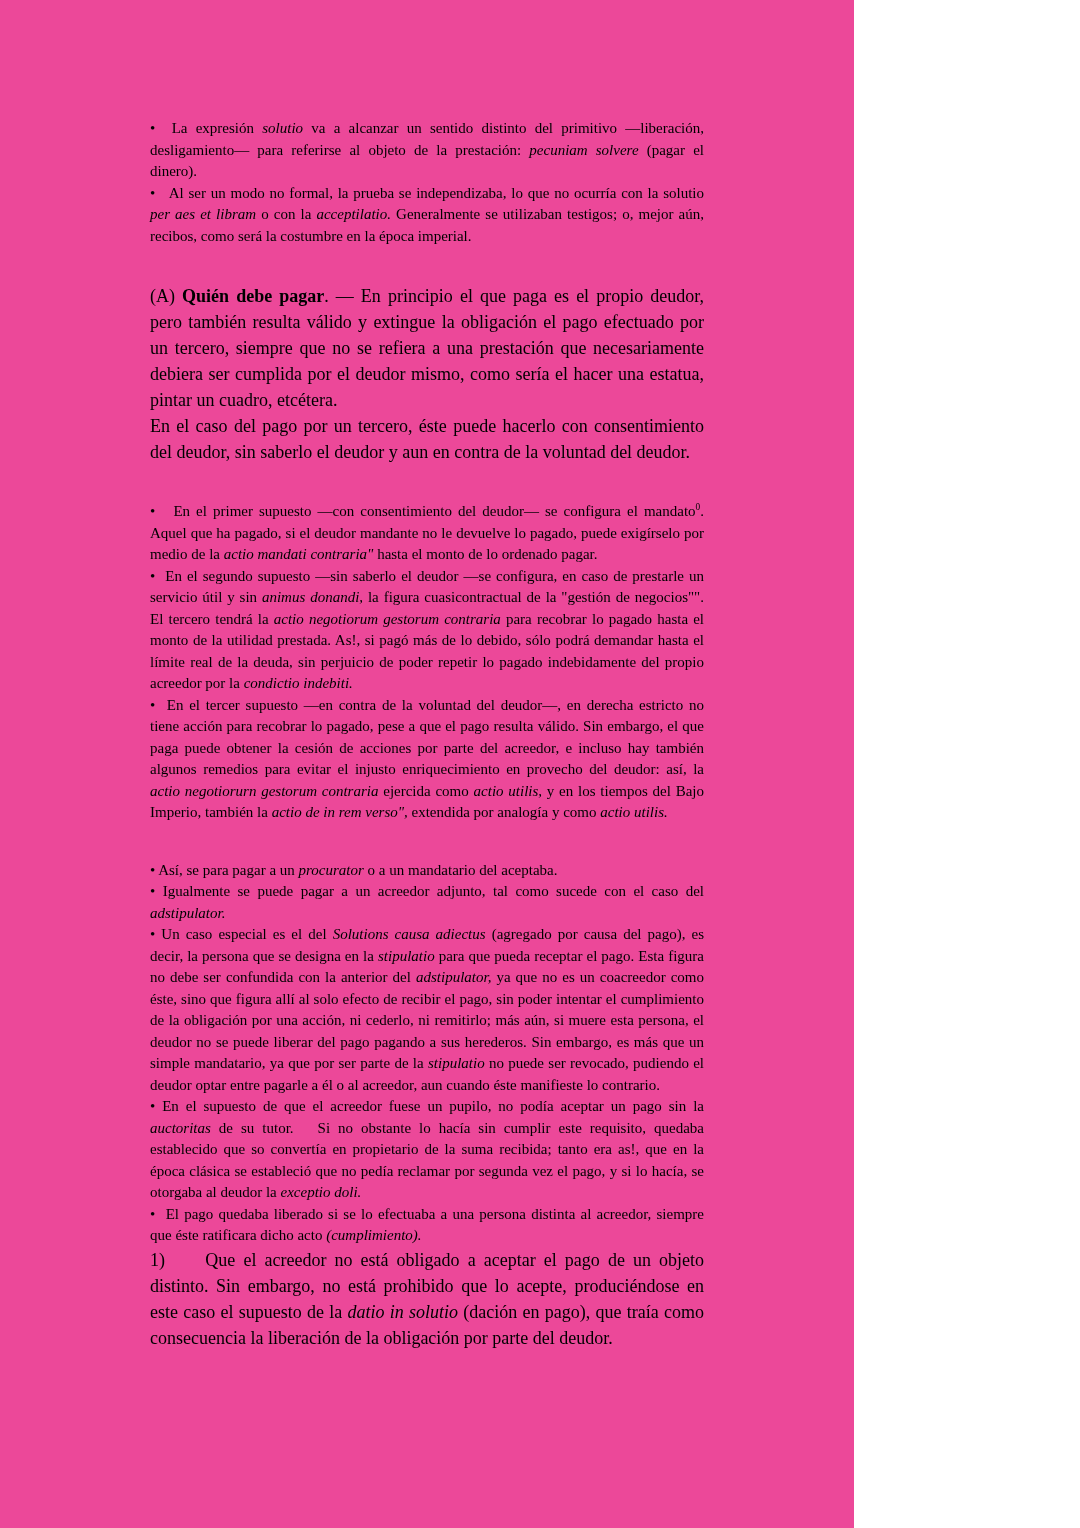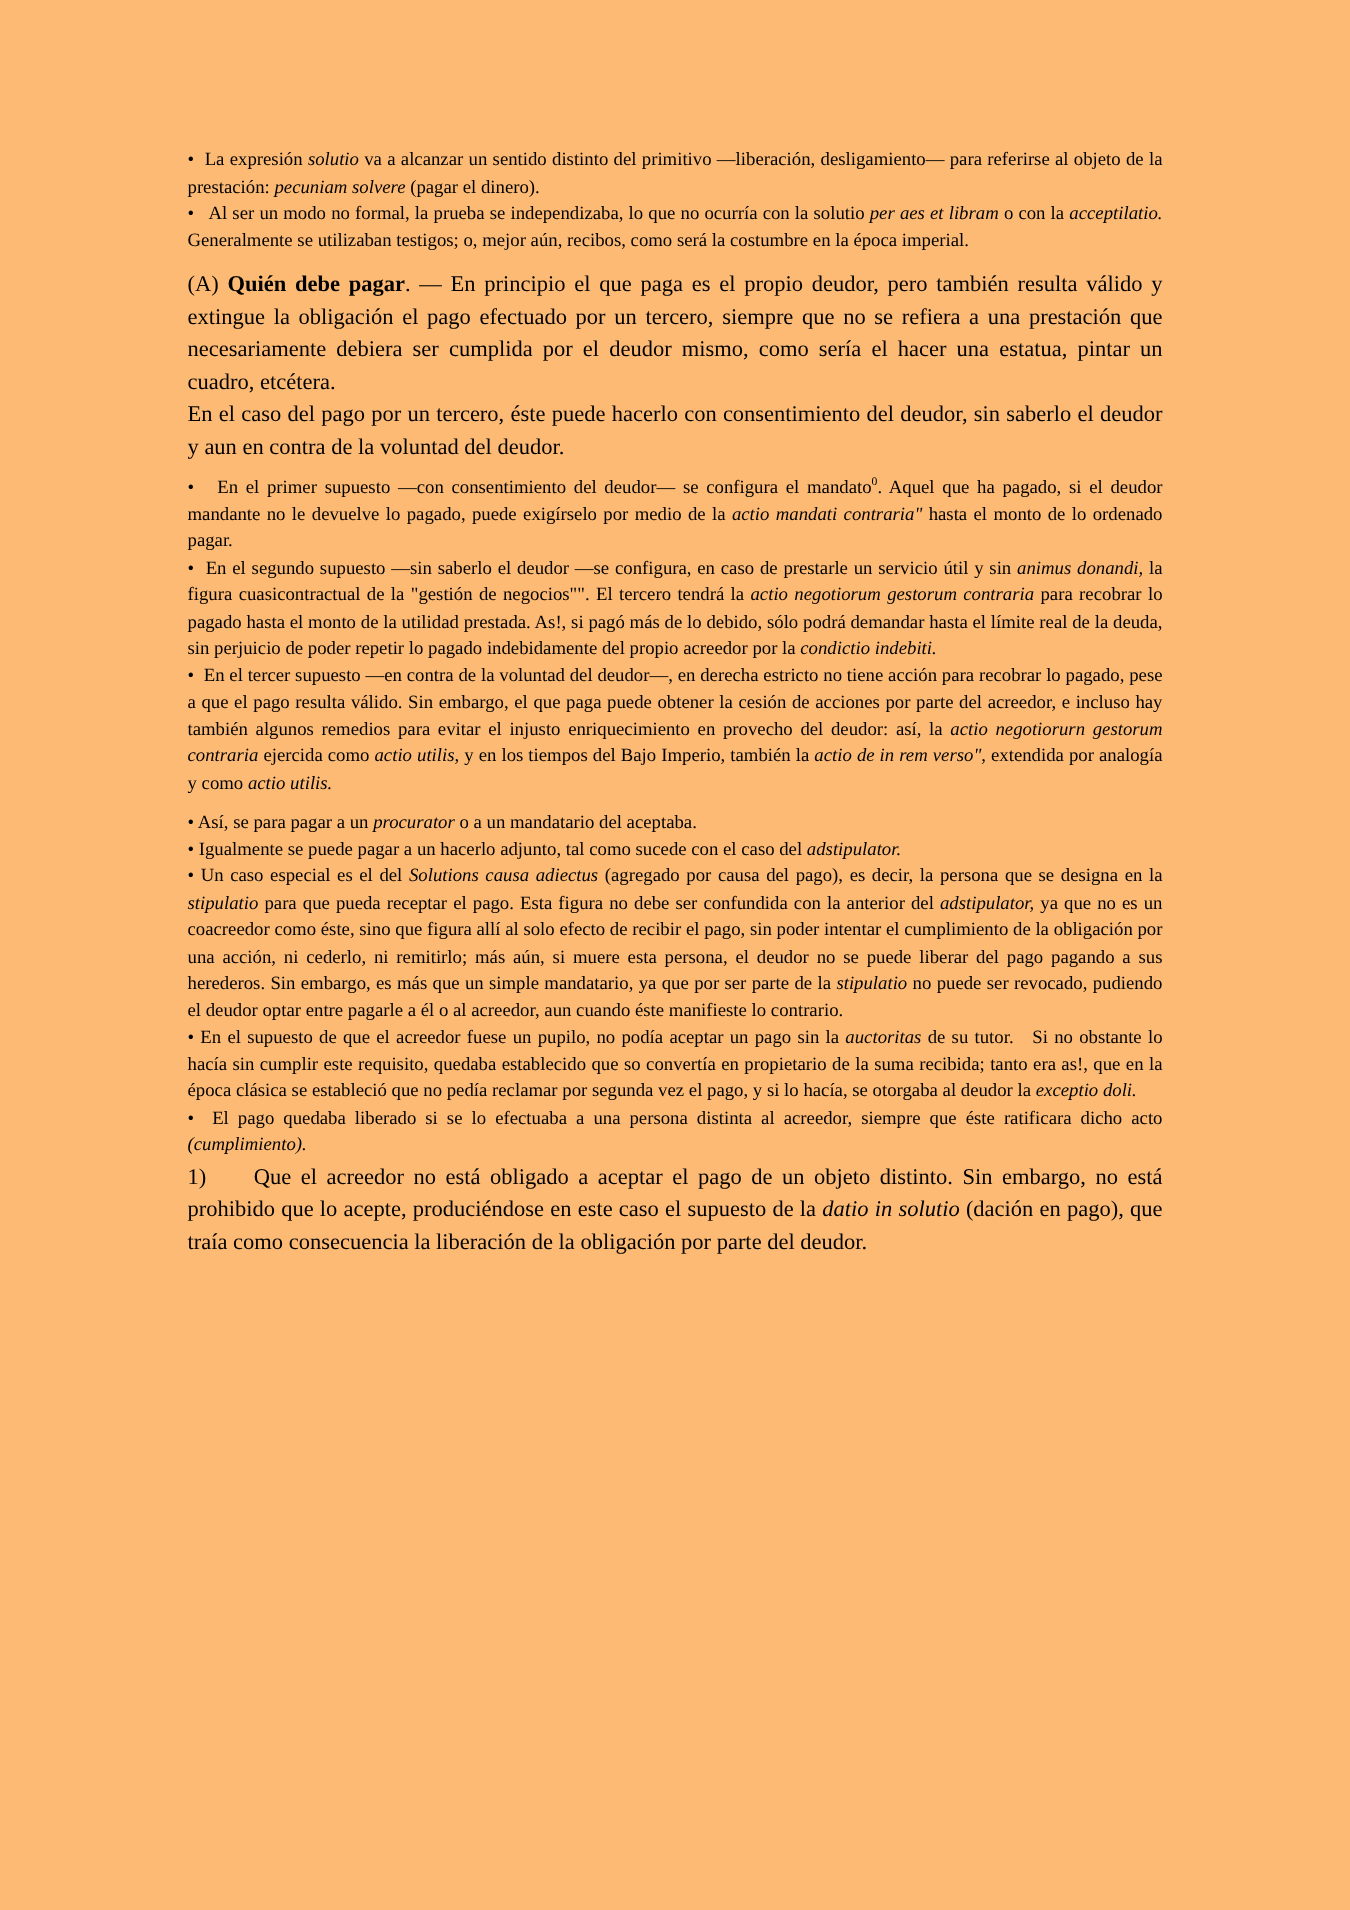--- a/index.html
+++ b/index.html
@@ -2,42 +2,42 @@
 <html><head>
 <meta charset="utf-8">
 <style>
   * { box-sizing: border-box; }
   html, body {
     margin: 0;
     padding: 0;
     background: #ffffff;
   }
   .page {
-    width: 1080px;
+    width: 854px;
     height: 1528px;
-    background: #fdba74;
+    background: #ec4899;
     color: #000000;
     font-family: "Liberation Serif", "DejaVu Serif", serif;
     padding: 118px 150px 40px 150px;
     overflow: hidden;
   }
   .content p {
     margin: 0;
     text-align: justify;
   }
   p.note {
     font-size: 15px;
     line-height: 21.5px;
   }
   p.body {
     font-size: 18px;
     line-height: 26px;
   }
   p.gap {
-    margin-top: 10px;
+    margin-top: 36px;
   }
   em { font-style: italic; }
   strong { font-weight: bold; }
   sup {
     font-size: 0.62em;
     line-height: 0;
     vertical-align: super;
   }
 </style>
 </head>
@@ -46,19 +46,19 @@
 <div class="page">
   <div class="content">
       <p class="note"><span>•&nbsp; La expresión </span><em>solutio</em><span> va a alcanzar un sentido distinto del primitivo —liberación, desligamiento— para referirse al objeto de la prestación: </span><em>pecuniam solvere</em><span> (pagar el dinero).</span></p>
       <p class="note"><span>•&nbsp;&nbsp; Al ser un modo no formal, la prueba se independizaba, lo que no ocurría con la solutio </span><em>per aes et libram</em><span> o con la </span><em>acceptilatio.</em><span> Generalmente se utilizaban testigos; o, mejor aún, recibos, como será la costumbre en la época imperial.</span></p>
       <p class="body gap"><span>(A) </span><strong>Quién debe pagar</strong><span>. — En principio el que paga es el propio deudor, pero también resulta válido y extingue la obligación el pago efectuado por un tercero, siempre que no se refiera a una prestación que necesariamente debiera ser cumplida por el deudor mismo, como sería el hacer una estatua, pintar un cuadro, etcétera.</span></p>
       <p class="body"><span>En el caso del pago por un tercero, éste puede hacerlo con consentimiento del deudor, sin saberlo el deudor y aun en contra de la voluntad del deudor.</span></p>
       <p class="note gap"><span>•&nbsp;&nbsp; En el primer supuesto —con consentimiento del deudor— se configura el mandato</span><sup>0</sup><span>. Aquel que ha pagado, si el deudor mandante no le devuelve lo pagado, puede exigírselo por medio de la </span><em>actio mandati contraria"</em><span> hasta el monto de lo ordenado pagar.</span></p>
       <p class="note"><span>•&nbsp; En el segundo supuesto —sin saberlo el deudor —se configura, en caso de prestarle un servicio útil y sin </span><em>animus donandi,</em><span> la figura cuasicontractual de la "gestión de negocios"". El tercero tendrá la </span><em>actio negotiorum gestorum contraria</em><span> para recobrar lo pagado hasta el monto de la utilidad prestada. As!, si pagó más de lo debido, sólo podrá demandar hasta el límite real de la deuda, sin perjuicio de poder repetir lo pagado indebidamente del propio acreedor por la </span><em>condictio indebiti.</em></p>
       <p class="note"><span>•&nbsp; En el tercer supuesto —en contra de la voluntad del deudor—, en derecha estricto no tiene acción para recobrar lo pagado, pese a que el pago resulta válido. Sin embargo, el que paga puede obtener la cesión de acciones por parte del acreedor, e incluso hay también algunos remedios para evitar el injusto enriquecimiento en provecho del deudor: así, la </span><em>actio negotiorurn gestorum contraria</em><span> ejercida como </span><em>actio utilis,</em><span> y en los tiempos del Bajo Imperio, también la </span><em>actio de in rem verso",</em><span> extendida por analogía y como </span><em>actio utilis.</em></p>
       <p class="note gap"><span>• Así, se para pagar a un </span><em>procurator</em><span> o a un mandatario del aceptaba.</span></p>
-      <p class="note"><span>• Igualmente se puede pagar a un hacerlo adjunto, tal como sucede con el caso del </span><em>adstipulator.</em></p>
+      <p class="note"><span>• Igualmente se puede pagar a un acreedor adjunto, tal como sucede con el caso del </span><em>adstipulator.</em></p>
       <p class="note"><span>• Un caso especial es el del </span><em>Solutions causa adiectus</em><span> (agregado por causa del pago), es decir, la persona que se designa en la </span><em>stipulatio</em><span> para que pueda receptar el pago. Esta figura no debe ser confundida con la anterior del </span><em>adstipulator,</em><span> ya que no es un coacreedor como éste, sino que figura allí al solo efecto de recibir el pago, sin poder intentar el cumplimiento de la obligación por una acción, ni cederlo, ni remitirlo; más aún, si muere esta persona, el deudor no se puede liberar del pago pagando a sus herederos. Sin embargo, es más que un simple mandatario, ya que por ser parte de la </span><em>stipulatio</em><span> no puede ser revocado, pudiendo el deudor optar entre pagarle a él o al acreedor, aun cuando éste manifieste lo contrario.</span></p>
       <p class="note"><span>• En el supuesto de que el acreedor fuese un pupilo, no podía aceptar un pago sin la </span><em>auctoritas</em><span> de su tutor.&nbsp;&nbsp; Si no obstante lo hacía sin cumplir este requisito, quedaba establecido que so convertía en propietario de la suma recibida; tanto era as!, que en la época clásica se estableció que no pedía reclamar por segunda vez el pago, y si lo hacía, se otorgaba al deudor la </span><em>exceptio doli.</em></p>
       <p class="note"><span>•&nbsp; El pago quedaba liberado si se lo efectuaba a una persona distinta al acreedor, siempre que éste ratificara dicho acto </span><em>(cumplimiento).</em></p>
       <p class="body"><span>1)&nbsp;&nbsp;&nbsp;&nbsp; Que el acreedor no está obligado a aceptar el pago de un objeto distinto. Sin embargo, no está prohibido que lo acepte, produciéndose en este caso el supuesto de la </span><em>datio in solutio</em><span> (dación en pago), que traía como consecuencia la liberación de la obligación por parte del deudor.</span></p>
     </div>
 </div>
 
 </body></html>

